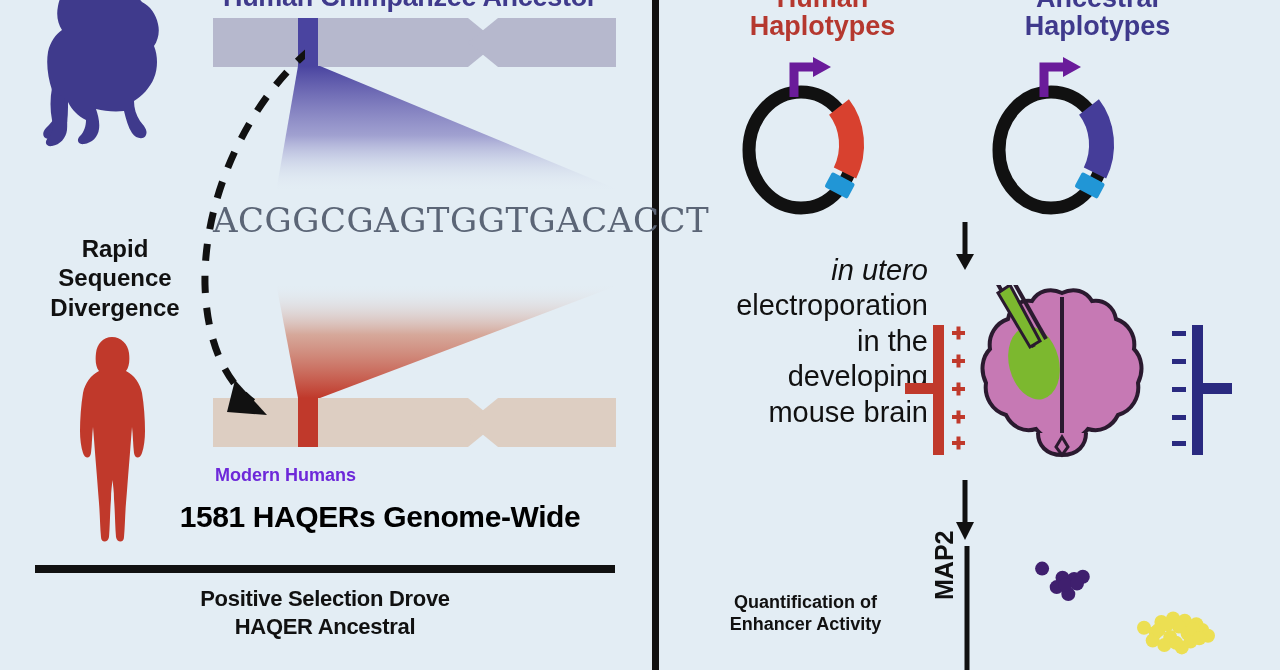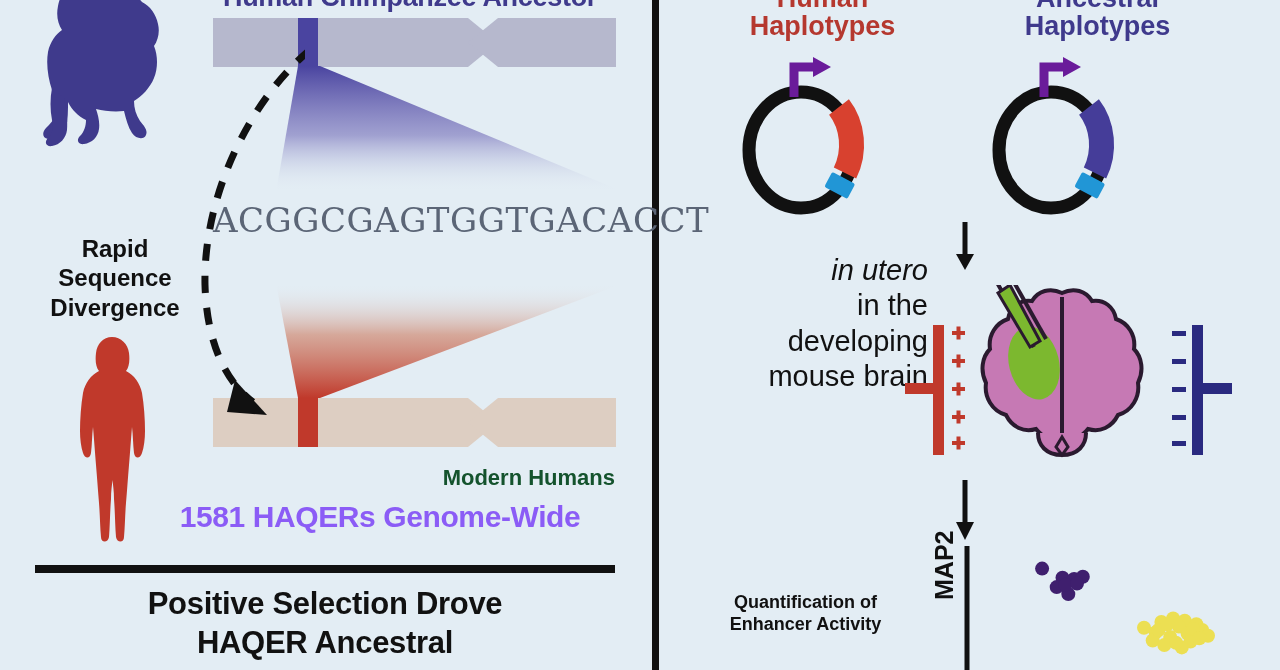--- a/index.html
+++ b/index.html
@@ -16,35 +16,35 @@
   .v-divider{left:652px;top:0;width:7px;height:670px;background:#111;}
   .h-divider{left:35px;top:565px;width:580px;height:8px;background:#111;}
 
   
   #ancestor-title{
     left:180px;top:-18px;width:460px;text-align:center;
     font-size:27px;font-weight:bold;color:#3f3a8c;letter-spacing:-.3px;
     white-space:nowrap;
   }
   #modern-title{
-    left:215px;top:465px;width:400px;text-align:right;
-    font-size:22px;font-weight:bold;color:#14532d;
+    left:215px;top:465px;width:400px;text-align:left;
+    font-size:18px;font-weight:bold;color:#6d28d9;
   }
   #haqer-count{
     left:120px;top:500px;width:520px;text-align:center;
-    font-size:30px;font-weight:bold;color:#8b5cf6;letter-spacing:-.4px;
+    font-size:30px;font-weight:bold;color:#000000;letter-spacing:-.4px;
     white-space:nowrap;
   }
   #rapid-seq{
     left:40px;top:190px;width:150px;text-align:center;
     font-size:24px;font-weight:bold;color:#111;line-height:1.22;margin-top:44px;
   }
   #bottom-caption{
     left:20px;top:585px;width:610px;text-align:center;
-    font-size:31px;font-weight:bold;color:#111;line-height:1.25;
+    font-size:22px;font-weight:bold;color:#111;line-height:1.25;
     letter-spacing:-.3px;
   }
 
   
   .chrom{left:213px;width:403px;height:49px;}
   #chrom-ancestor{top:18px;}
   #chrom-human{top:398px;}
   .chrom svg{display:block;}
 
   
@@ -231,20 +231,21 @@
 
   <div class="abs" style="left:950px;top:222px;">
     <svg width="30" height="50" viewBox="0 0 30 50">
       <path d="M15,0 V34" stroke="#111" stroke-width="5" fill="none"></path>
       <path d="M6,32 L15,48 L24,32 Z" fill="#111"></path>
     </svg>
   </div>
 
   <div class="abs" id="iue-text">
     <div class="ital">in utero</div>
+    <div>electroporation</div>
     <div>in the</div>
     <div>developing</div>
     <div>mouse brain</div>
   </div>
 
   <div class="abs" style="left:905px;top:325px;">
     <svg width="62" height="130" viewBox="0 0 62 130">
       <rect x="28" y="0" width="11" height="130" fill="#c0392b"></rect>
       <rect x="0" y="58" width="30" height="11" fill="#c0392b"></rect>
       <g fill="#c0392b">

